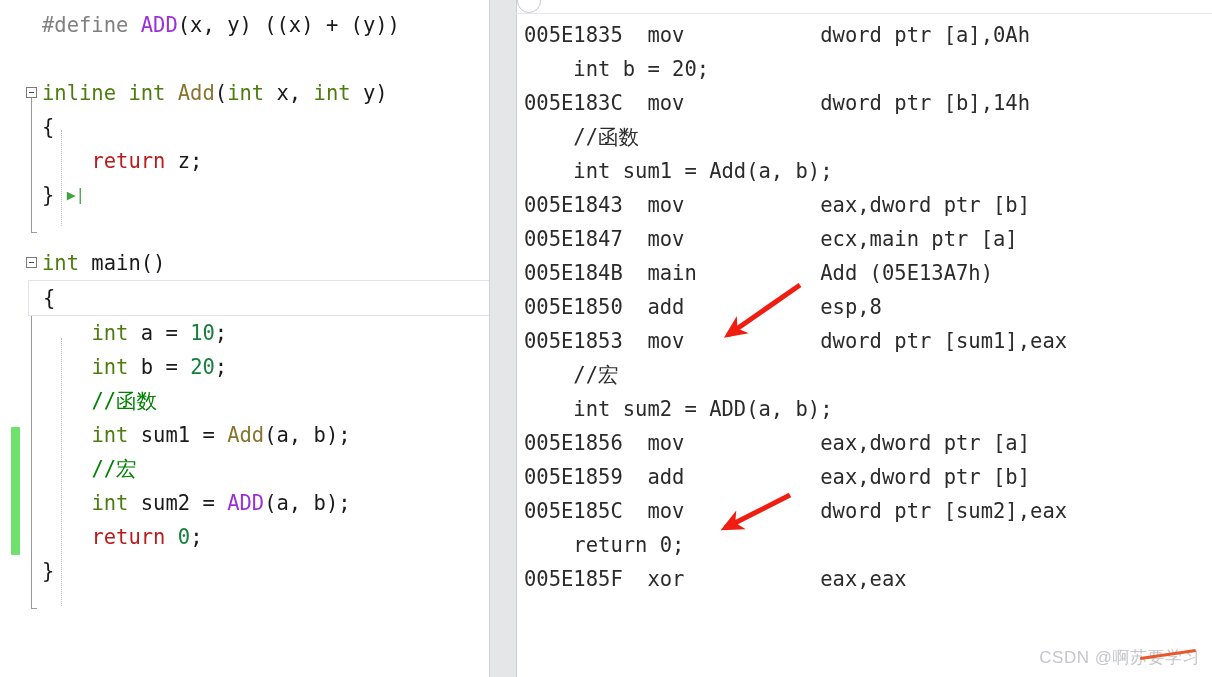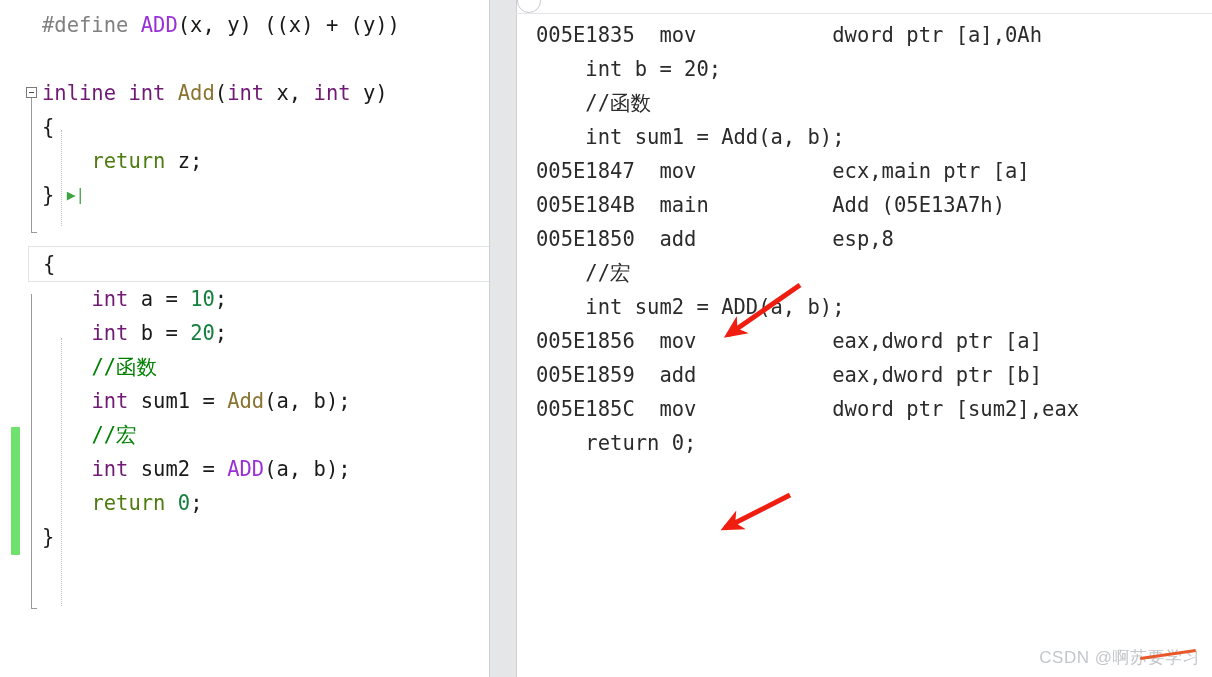--- a/index.html
+++ b/index.html
@@ -103,23 +103,23 @@
   }
   
   .indent-guide {
     position: absolute;
     width: 0;
     left: 61px;
     border-left: 1px dotted #c0c0c0;
   }
 
   
-  .kw   { color: #701a75; }
+  .kw   { color: #4d7c0f; }
   .mac  { color: #9b30d9; }
-  .ret  { color: #4d7c0f; }
+  .ret  { color: #b91c1c; }
   .fn   { color: #8a7430; }
   .cmt  { color: #008000; }
   .pre  { color: #808080; }
   .num  { color: #15803d; }
   .pl   { color: #1a1a1a; }
 
   
   .run-glyph {
     display: inline-block;
     color: #3fa33f;
@@ -162,21 +162,21 @@
     width: 696px;
     padding-top: 18px;
     box-sizing: border-box;
   }
   .dline {
     height: 34px;
     line-height: 34px;
     font-size: 20.5px;
     white-space: pre;
     color: #2b2b2b;
-    padding-left: 20px;
+    padding-left: 8px;
   }
   .addr { color: #2b2b2b; }
   .mn   { color: #2b2b2b; }
   .ops  { color: #2b2b2b; }
   .src  { color: #2b2b2b; }
 
   
   .arrow-svg {
     position: absolute;
     pointer-events: none;
@@ -223,50 +223,55 @@
       </div>
 
     <div class="code-lines" id="code-lines">
         <div class="cline"><span class="pre">#define </span><span class="mac">ADD</span><span class="pl">(x, y) ((x) + (y))</span></div>
         <div class="cline"></div>
         <div class="cline"><span class="fold-box"></span><span class="kw">inline</span><span class="pl"> </span><span class="kw">int</span><span class="pl"> </span><span class="fn">Add</span><span class="pl">(</span><span class="kw">int</span><span class="pl"> x, </span><span class="kw">int</span><span class="pl"> y)</span></div>
         <div class="cline"><span class="pl">{</span></div>
         <div class="cline"><span class="pl">    </span><span class="ret">return</span><span class="pl"> z;</span></div>
         <div class="cline"><span class="pl">}</span> <span class="run-glyph">▶|</span></div>
         <div class="cline"></div>
+        <div class="cline"><span class="fold-box"></span><span class="kw">int</span><span class="pl"> main()</span></div>
         <div class="cline cur"><span class="pl">{</span></div>
         <div class="cline"><span class="pl">    </span><span class="kw">int</span><span class="pl"> a = </span><span class="num">10</span><span class="pl">;</span></div>
         <div class="cline"><span class="pl">    </span><span class="kw">int</span><span class="pl"> b = </span><span class="num">20</span><span class="pl">;</span></div>
         <div class="cline"><span class="pl">    </span><span class="cmt">//函数</span></div>
         <div class="cline"><span class="pl">    </span><span class="kw">int</span><span class="pl"> sum1 = </span><span class="fn">Add</span><span class="pl">(a, b);</span></div>
         <div class="cline"><span class="pl">    </span><span class="cmt">//宏</span></div>
         <div class="cline"><span class="pl">    </span><span class="kw">int</span><span class="pl"> sum2 = </span><span class="mac">ADD</span><span class="pl">(a, b);</span></div>
         <div class="cline"><span class="pl">    </span><span class="ret">return</span><span class="pl"> </span><span class="num">0</span><span class="pl">;</span></div>
         <div class="cline"><span class="pl">}</span></div>
       </div>
   </div>
 
   <div class="disasm-pane">
     <div class="disasm-gutter"></div>
     <div class="disasm-topline"></div>
     <div class="scroll-pip"></div>
     <div class="dlines" id="dis-lines">
         <div class="dline"><span class="addr">005E1835</span>  <span class="mn">mov</span>           <span class="ops">dword ptr [a],0Ah</span></div>
         <div class="dline"><span class="src">    int b = 20;</span></div>
+        <div class="dline"><span class="addr">005E183C</span>  <span class="mn">mov</span>           <span class="ops">dword ptr [b],14h</span></div>
         <div class="dline"><span class="src">    //函数</span></div>
         <div class="dline"><span class="src">    int sum1 = Add(a, b);</span></div>
+        <div class="dline"><span class="addr">005E1843</span>  <span class="mn">mov</span>           <span class="ops">eax,dword ptr [b]</span></div>
         <div class="dline"><span class="addr">005E1847</span>  <span class="mn">mov</span>           <span class="ops">ecx,main ptr [a]</span></div>
         <div class="dline"><span class="addr">005E184B</span>  <span class="mn">main</span>          <span class="ops">Add (05E13A7h)</span></div>
         <div class="dline"><span class="addr">005E1850</span>  <span class="mn">add</span>           <span class="ops">esp,8</span></div>
+        <div class="dline"><span class="addr">005E1853</span>  <span class="mn">mov</span>           <span class="ops">dword ptr [sum1],eax</span></div>
         <div class="dline"><span class="src">    //宏</span></div>
         <div class="dline"><span class="src">    int sum2 = ADD(a, b);</span></div>
         <div class="dline"><span class="addr">005E1856</span>  <span class="mn">mov</span>           <span class="ops">eax,dword ptr [a]</span></div>
         <div class="dline"><span class="addr">005E1859</span>  <span class="mn">add</span>           <span class="ops">eax,dword ptr [b]</span></div>
         <div class="dline"><span class="addr">005E185C</span>  <span class="mn">mov</span>           <span class="ops">dword ptr [sum2],eax</span></div>
         <div class="dline"><span class="src">    return 0;</span></div>
+        <div class="dline"><span class="addr">005E185F</span>  <span class="mn">xor</span>           <span class="ops">eax,eax</span></div>
       </div>
 
     <svg class="arrow-svg" id="arrows" width="722" height="677" style="left:0;top:0">
         <defs>
           <marker id="ah" markerWidth="5" markerHeight="5" refX="3.6" refY="2.5" orient="auto">
             <path d="M0,0.4 L4.6,2.5 L0,4.6 L1.3,2.5 Z" fill="#f01e10"></path>
           </marker>
         </defs>
         <line x1="310" y1="285" x2="238" y2="335" stroke="#f01e10" stroke-width="5" marker-end="url(#ah)"></line>
         <line x1="300" y1="495" x2="235" y2="528" stroke="#f01e10" stroke-width="5" marker-end="url(#ah)"></line>

